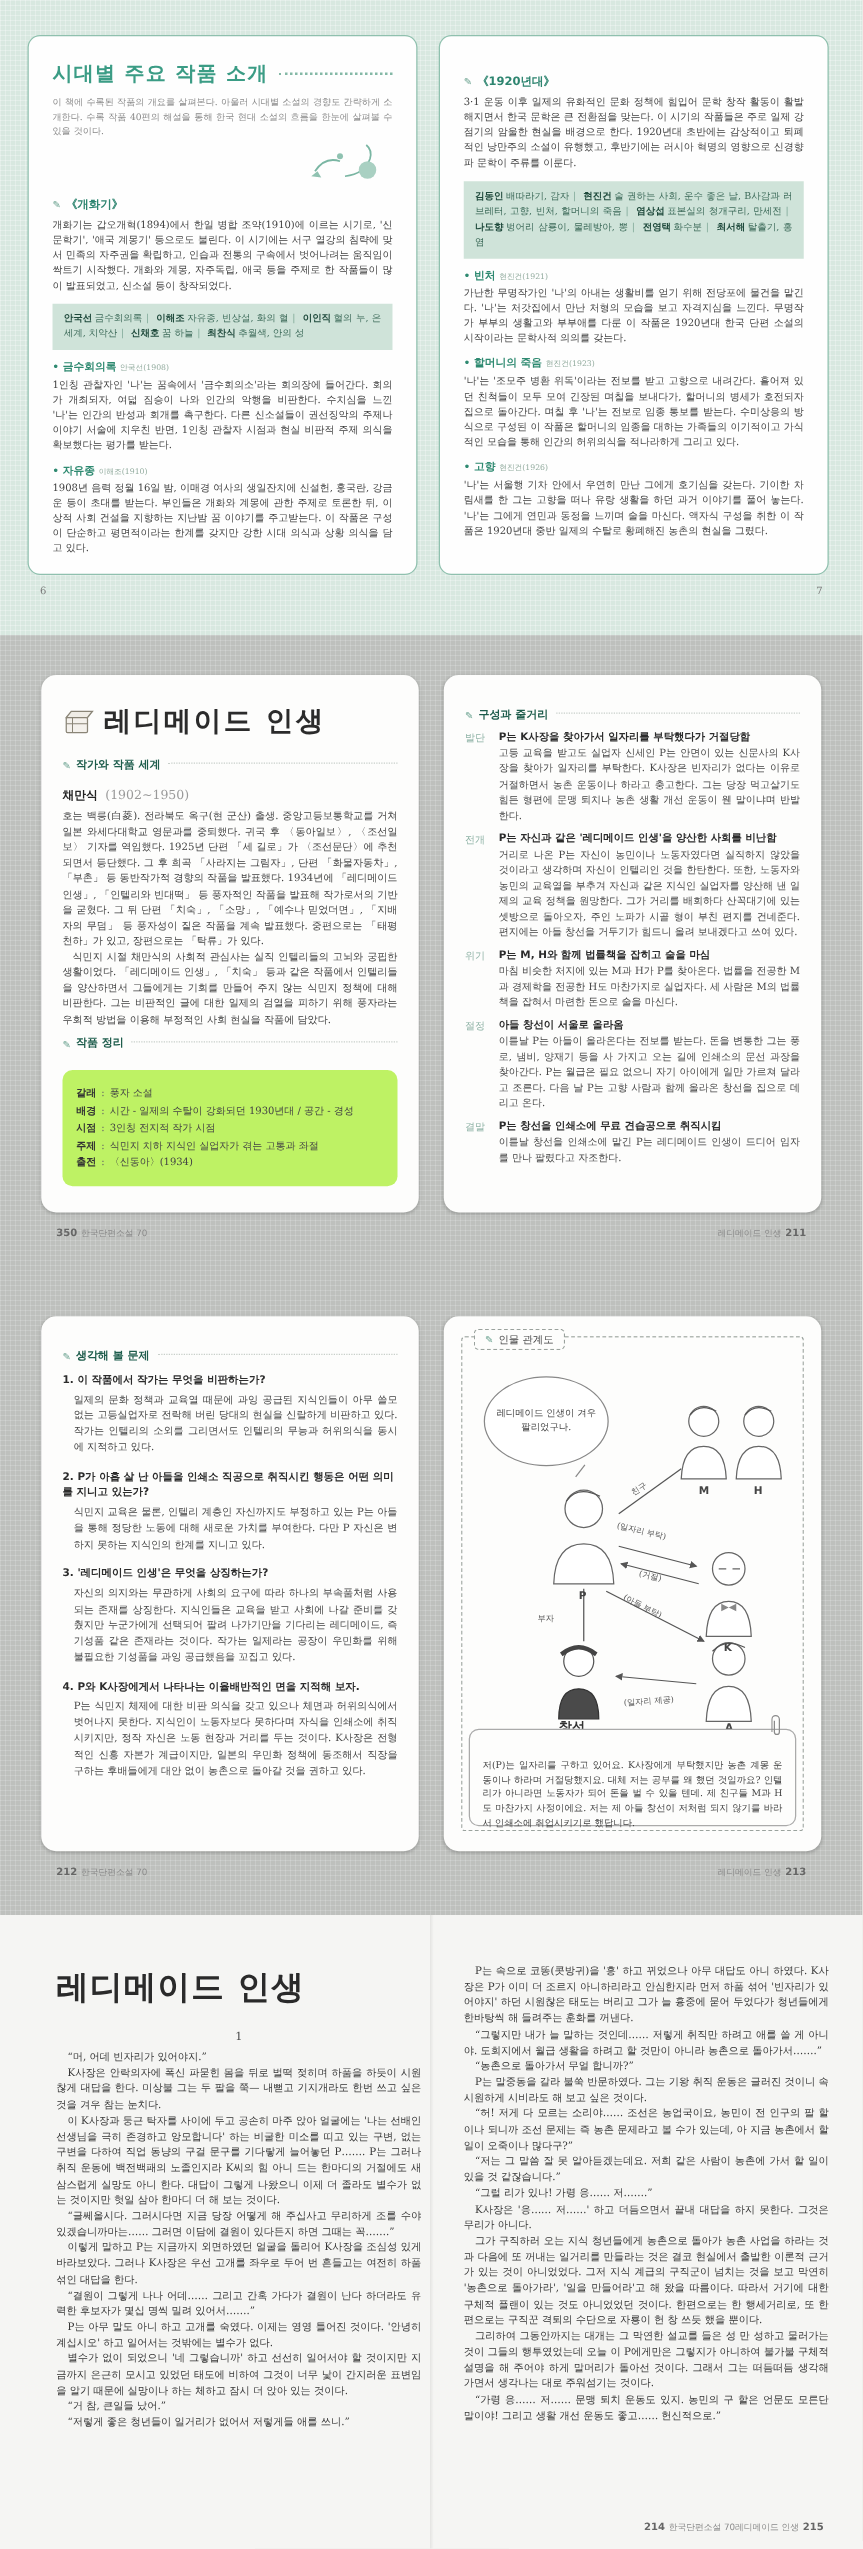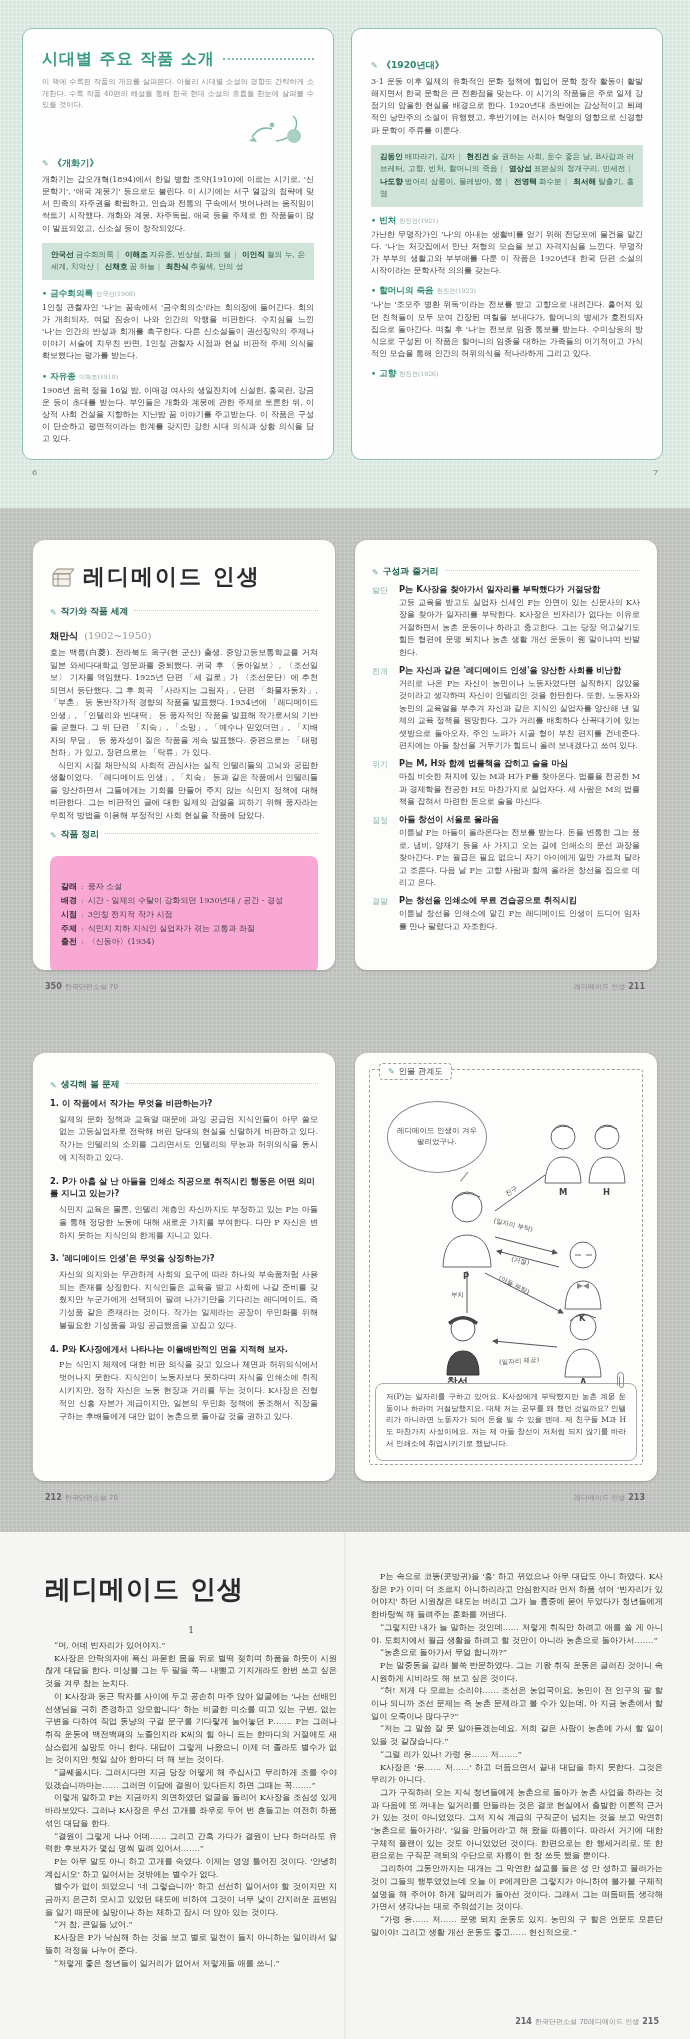--- a/index.html
+++ b/index.html
@@ -52,21 +52,21 @@
   .btitle-row{display:flex;align-items:center;gap:7px;margin:4px 0 14px;}
   .btitle{font-family:"DejaVu Serif",serif;font-size:22px;font-weight:bold;color:#2b2b2b;letter-spacing:2px;}
   .sec-head{display:flex;align-items:center;margin:8px 0 6px;font-family:"DejaVu Sans",sans-serif;}
   .sec-title{font-size:8.8px;font-weight:bold;color:#1d5c4b;margin-left:4px;}
   .leader{flex:1;border-bottom:1.5px dotted #c7cec9;margin-left:6px;transform:translateY(-2px);}
   .auth-line{margin:1px 0 3px;}
   .aname{font-family:"DejaVu Sans",sans-serif;font-size:9.4px;font-weight:bold;color:#222;}
   .ayears{font-size:10px;color:#999;margin-left:1px;}
   .btxt2{font-size:8.1px;line-height:1.55;color:#3f3f3f;text-align:justify;margin:0;}
   .indent{text-indent:8px;}
-  .sumbox{background:#f9a8d4;border-radius:8px;padding:24px 11px;margin-top:15px;}
+  .sumbox{background:#bef264;border-radius:8px;padding:12px 11px;margin-top:15px;}
   .srow{display:flex;font-size:8px;line-height:1.72;color:#444;}
   .slabel{font-family:"DejaVu Sans",sans-serif;font-weight:bold;color:#333;white-space:nowrap;}
   .scolon{margin:0 4px;color:#666;}
   .stage{display:flex;margin-bottom:6px;}
   .stlabel{width:27px;flex:none;font-size:8px;color:#8fb3a6;font-family:"DejaVu Sans",sans-serif;padding-top:1px;}
   .stwrap{flex:1;}
   .sthead{font-family:"DejaVu Sans",sans-serif;font-size:8.3px;font-weight:bold;color:#2c2c2c;margin-bottom:2px;}
   .stbody{font-size:8px;line-height:1.55;color:#454545;text-align:justify;margin:0;}
   .qa{margin-bottom:11px;}
   .q{font-family:"DejaVu Sans",sans-serif;font-size:8.4px;font-weight:bold;color:#2c2c2c;line-height:1.5;margin:0 0 3px;}
@@ -84,21 +84,21 @@
   .bubble{position:absolute;left:20px;top:38px;width:100px;height:72px;border:1px solid #888;border-radius:50%;
           display:flex;align-items:center;justify-content:center;text-align:center;font-size:7.5px;color:#444;
           padding:6px;box-sizing:border-box;line-height:1.45;background:#fff;z-index:2;}
   .bubble::after{content:"";position:absolute;bottom:-7px;right:20px;width:12px;height:12px;
           border-right:1px solid #888;transform:rotate(38deg);}
   .d-art{position:absolute;left:0;top:16px;width:276px;height:310px;}
   .dlabel{position:absolute;font-size:8.4px;color:#444;font-family:"DejaVu Sans",sans-serif;font-weight:bold;}
   .dlabel.big{font-size:10.5px;color:#333;}
   .drel{position:absolute;font-size:6.6px;color:#555;white-space:nowrap;}
   .d-note{position:absolute;left:8px;right:8px;top:320px;bottom:6px;border:1px solid #aaa;border-radius:8px;
-          padding:7px 10px;font-size:7.5px;line-height:1.55;color:#444;text-align:justify;background:#fdfdfc;}
+          padding:22px 10px;font-size:7.5px;line-height:1.55;color:#444;text-align:justify;background:#fdfdfc;}
   .clip{position:absolute;top:-12px;right:10px;}
 
   
   .s4{height:507px;background:#f5f5f3;}
   .gutter{position:absolute;left:344px;top:0;bottom:0;width:3px;
           background:linear-gradient(90deg,rgba(0,0,0,.07),rgba(0,0,0,0));}
   .s4row{display:flex;padding:38px 26px 0 45px;gap:34px;}
   .s4col{width:292px;}
   .ntitle{font-family:"DejaVu Serif",serif;font-size:26px;font-weight:bold;color:#2a2a2a;
           letter-spacing:1px;margin:2px 0 18px;}
@@ -188,20 +188,21 @@
             <span class="wmeta">현진건(1923)</span>
           </div>
           <p class="btxt">'나'는 '조모주 병환 위독'이라는 전보를 받고 고향으로 내려간다. 흩어져 있던 친척들이 모두 모여 긴장된 며칠을 보내다가, 할머니의 병세가 호전되자 집으로 돌아간다. 며칠 후 '나'는 전보로 임종 통보를 받는다. 수미상응의 방식으로 구성된 이 작품은 할머니의 임종을 대하는 가족들의 이기적이고 가식적인 모습을 통해 인간의 허위의식을 적나라하게 그리고 있다.</p>
         </div>
         <div class="work">
           <div class="wt-row">
             <span class="wbul">•</span>
             <span class="wtitle">고향</span>
             <span class="wmeta">현진건(1926)</span>
           </div>
+          <p class="btxt">'나'는 서울행 기차 안에서 우연히 만난 그에게 호기심을 갖는다. 기이한 차림새를 한 그는 고향을 떠나 유랑 생활을 하던 과거 이야기를 풀어 놓는다. '나'는 그에게 연민과 동정을 느끼며 술을 마신다. 액자식 구성을 취한 이 작품은 1920년대 중반 일제의 수탈로 황폐해진 농촌의 현실을 그렸다.</p>
         </div>
       </div>
     </div>
     <div class="pgnum-row">
       <span>6</span>
       <span>7</span>
     </div>
   </section>
 
   <section class="spread s2">
@@ -391,21 +392,21 @@
 
           <span class="dlabel" style="left:192px;top:124px;">M</span>
           <span class="dlabel" style="left:236px;top:124px;">H</span>
           <span class="dlabel" style="left:96px;top:208px;">P</span>
           <span class="dlabel" style="left:212px;top:250px;">K</span>
           <span class="dlabel big" style="left:80px;top:312px;">창선</span>
           <span class="dlabel" style="left:213px;top:314px;">A</span>
           <span class="drel" style="left:138px;top:124px;transform:rotate(-33deg);">친구</span>
           <span class="drel" style="left:126px;top:158px;transform:rotate(13deg);">(일자리 부탁)</span>
           <span class="drel" style="left:144px;top:194px;transform:rotate(13deg);">(거절)</span>
-          <span class="drel" style="left:84px;top:228px;">부자</span>
+          <span class="drel" style="left:63px;top:228px;">부자</span>
           <span class="drel" style="left:130px;top:218px;transform:rotate(27deg);">(아들 부탁)</span>
           <span class="drel" style="left:132px;top:294px;transform:rotate(-4deg);">(일자리 제공)</span>
 
           <div class="d-note">
             <span class="clip">
               <svg width="9" height="18" viewBox="0 0 9 18">
                 <path d="M2.5,4.5 v9 a2,2 0 0 0 4,0 V3.5 a3,3 0 0 0 -6,0 v10" fill="none" stroke="#8a8a8a" stroke-width="1"></path>
               </svg>
             </span>
             <span>저(P)는 일자리를 구하고 있어요. K사장에게 부탁했지만 농촌 계몽 운동이나 하라며 거절당했지요. 대체 저는 공부를 왜 했던 것일까요? 인텔리가 아니라면 노동자가 되어 돈을 벌 수 있을 텐데. 제 친구들 M과 H도 마찬가지 사정이에요. 저는 제 아들 창선이 저처럼 되지 않기를 바라서 인쇄소에 취업시키기로 했답니다.</span>
@@ -427,21 +428,20 @@
         <div class="chap">1</div>
         <p class="np">“머, 어데 빈자리가 있어야지.”</p>
         <p class="np">K사장은 안락의자에 폭신 파묻힌 몸을 뒤로 벌떡 젖히며 하품을 하듯이 시원찮게 대답을 한다. 미상불 그는 두 팔을 쭉— 내뻗고 기지개라도 한번 쓰고 싶은 것을 겨우 참는 눈치다.</p>
         <p class="np">이 K사장과 둥근 탁자를 사이에 두고 공손히 마주 앉아 얼굴에는 '나는 선배인 선생님을 극히 존경하고 앙모합니다' 하는 비굴한 미소를 띠고 있는 구변, 없는 구변을 다하여 직업 동냥의 구걸 문구를 기다랗게 늘어놓던 P……. P는 그러나 취직 운동에 백전백패의 노졸인지라 K씨의 힘 아니 드는 한마디의 거절에도 새삼스럽게 실망도 아니 한다. 대답이 그렇게 나왔으니 이제 더 졸라도 별수가 없는 것이지만 헛일 삼아 한마디 더 해 보는 것이다.</p>
         <p class="np">“글쎄올시다. 그러시다면 지금 당장 어떻게 해 주십사고 무리하게 조를 수야 있겠습니까마는…… 그러면 이담에 결원이 있다든지 하면 그때는 꼭…….”</p>
         <p class="np">이렇게 말하고 P는 지금까지 외면하였던 얼굴을 돌리어 K사장을 조심성 있게 바라보았다. 그러나 K사장은 우선 고개를 좌우로 두어 번 흔들고는 여전히 하품 섞인 대답을 한다.</p>
         <p class="np">“결원이 그렇게 나나 어데…… 그리고 간혹 가다가 결원이 난다 하더라도 유력한 후보자가 몇십 명씩 밀려 있어서…….”</p>
         <p class="np">P는 아무 말도 아니 하고 고개를 숙였다. 이제는 영영 틀어진 것이다. '안녕히 계십시오' 하고 일어서는 것밖에는 별수가 없다.</p>
         <p class="np">별수가 없이 되었으니 '네 그렇습니까' 하고 선선히 일어서야 할 것이지만 지금까지 은근히 모시고 있었던 태도에 비하여 그것이 너무 낯이 간지러운 표변임을 알기 때문에 실망이나 하는 체하고 잠시 더 앉아 있는 것이다.</p>
         <p class="np">“거 참, 큰일들 났어.”</p>
-        <p class="np">K사장은 P가 낙심해 하는 것을 보고 별로 밑천이 들지 아니하는 일이라서 알뜰히 걱정을 나누어 준다.</p>
         <p class="np">“저렇게 좋은 청년들이 일거리가 없어서 저렇게들 애를 쓰니.”</p>
       </div>
       <div class="s4col">
         <p class="np">P는 속으로 코똥(콧방귀)을 '흥' 하고 뀌었으나 아무 대답도 아니 하였다. K사장은 P가 이미 더 조르지 아니하리라고 안심한지라 먼저 하품 섞어 '빈자리가 있어야지' 하던 시원찮은 태도는 버리고 그가 늘 흉중에 묻어 두었다가 청년들에게 한바탕씩 해 들려주는 훈화를 꺼낸다.</p>
         <p class="np">“그렇지만 내가 늘 말하는 것인데…… 저렇게 취직만 하려고 애를 쓸 게 아니야. 도회지에서 월급 생활을 하려고 할 것만이 아니라 농촌으로 돌아가서…….”</p>
         <p class="np">“농촌으로 돌아가서 무얼 합니까?”</p>
         <p class="np">P는 말중동을 갈라 불쑥 반문하였다. 그는 기왕 취직 운동은 글러진 것이니 속 시원하게 시비라도 해 보고 싶은 것이다.</p>
         <p class="np">“허! 저게 다 모르는 소리야…… 조선은 농업국이요, 농민이 전 인구의 팔 할이나 되니까 조선 문제는 즉 농촌 문제라고 볼 수가 있는데, 아 지금 농촌에서 할 일이 오죽이나 많다구?”</p>
         <p class="np">“저는 그 말씀 잘 못 알아듣겠는데요. 저희 같은 사람이 농촌에 가서 할 일이 있을 것 같잖습니다.”</p>
         <p class="np">“그럴 리가 있나! 가령 응…… 저…….”</p>

